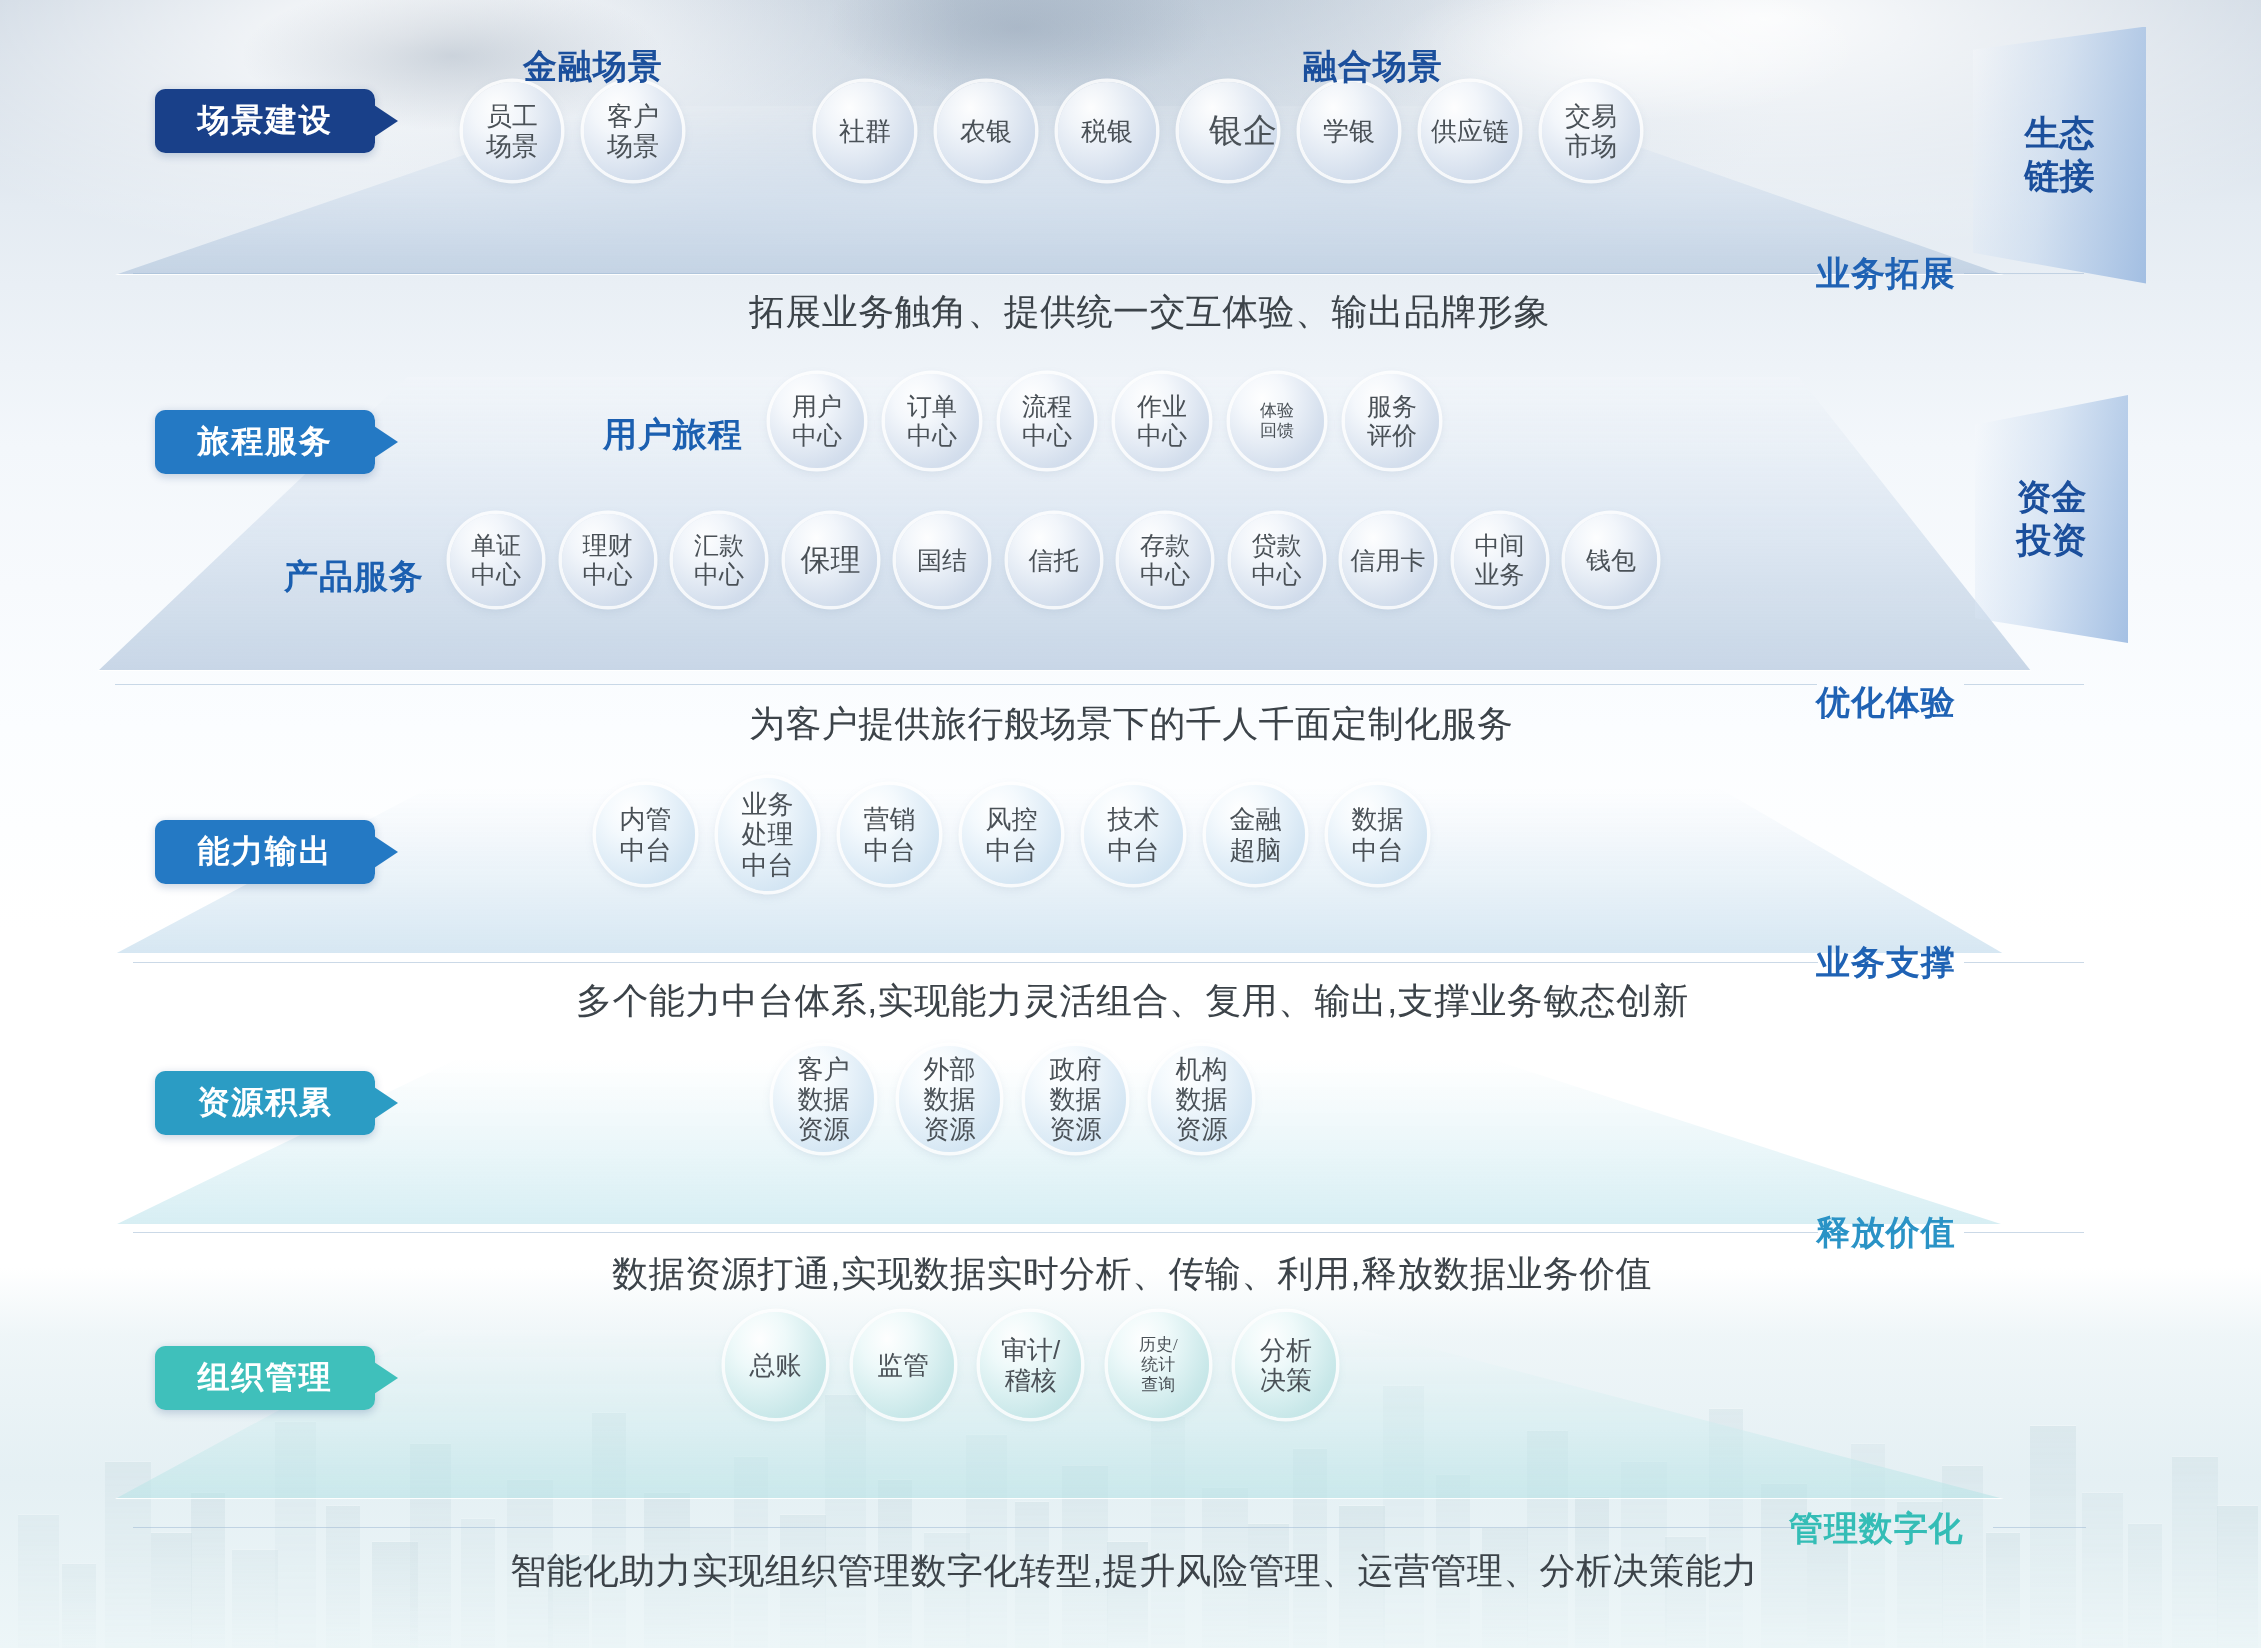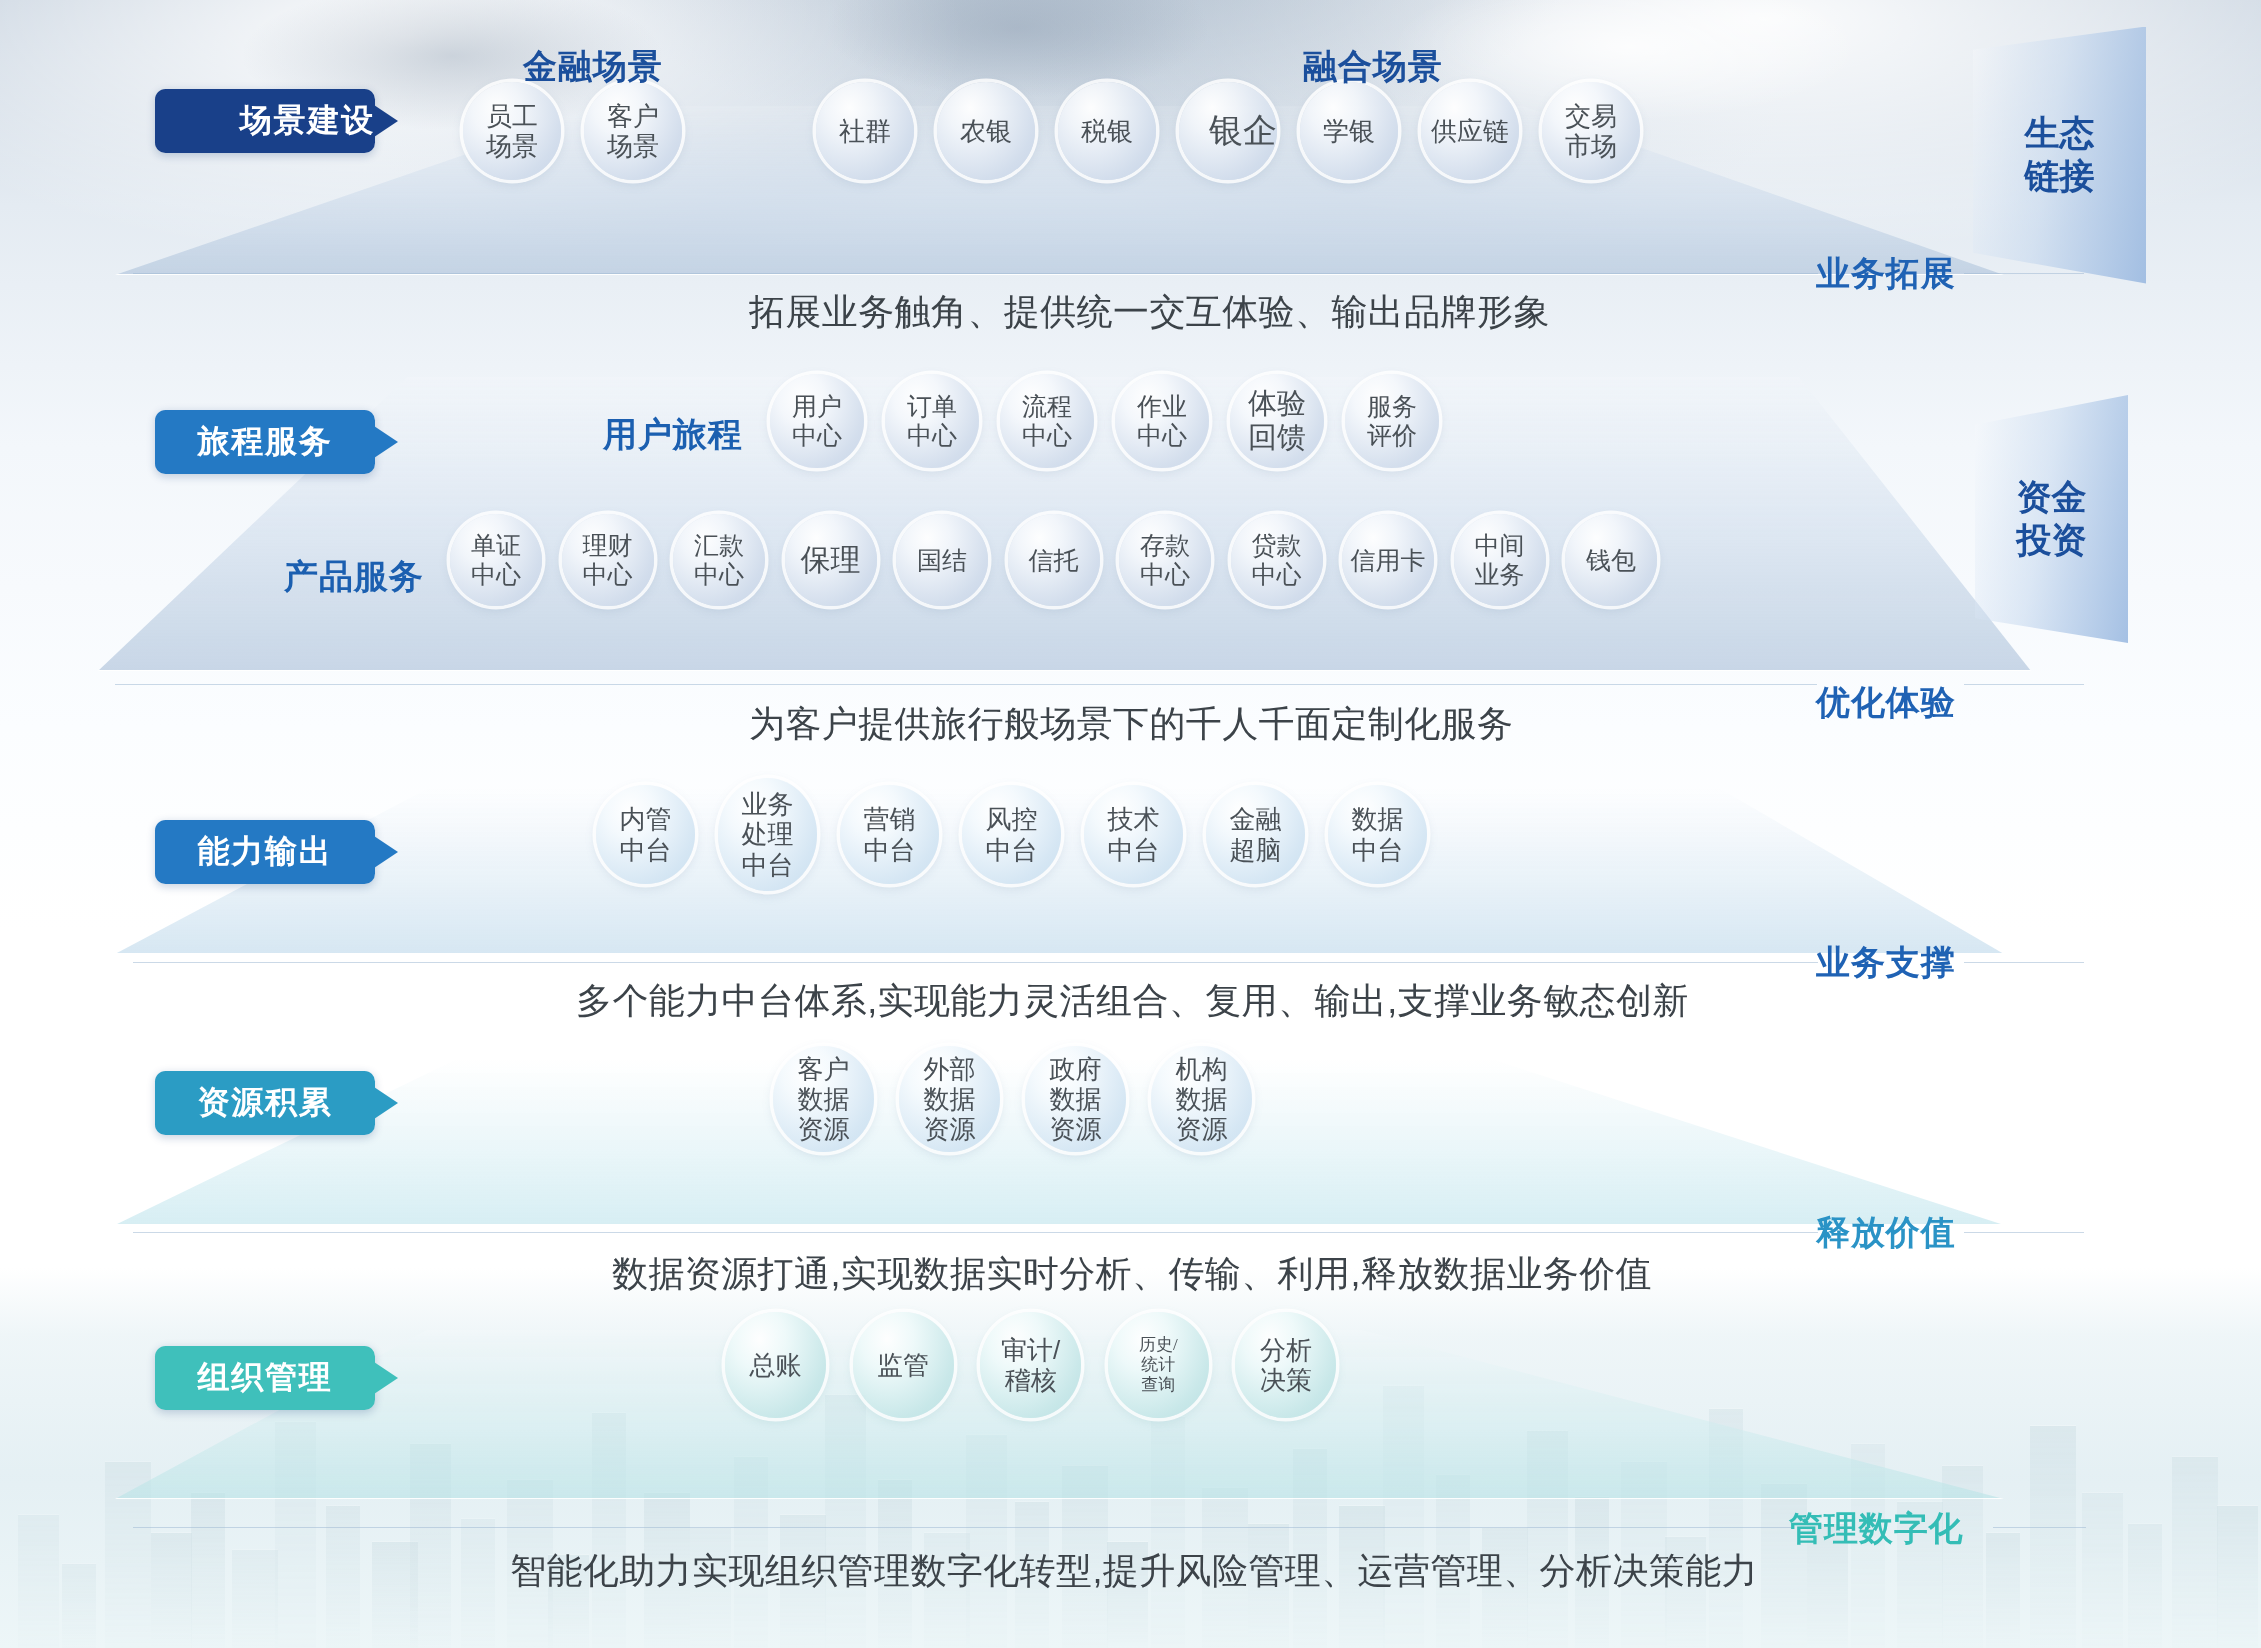--- a/index.html
+++ b/index.html
@@ -42,21 +42,21 @@
     position:absolute;z-index:6;height:64px;border-radius:10.6px;
     display:flex;align-items:center;justify-content:center;
     color:#fff;font-weight:bold;font-size:32px;letter-spacing:1.8px;
     box-shadow:0 2.7px 8.9px rgba(20,60,120,.22);
   }
   .tag:after{
     content:"";position:absolute;right:-23px;top:50%;transform:translateY(-50%);
     border-top:16px solid transparent;border-bottom:16px solid transparent;
     border-left:24px solid currentColor;
   }
-  .tag.navy{background:#194089;color:#194089;justify-content:flex-end;}
+  .tag.navy{background:#194089;color:#194089;}
   .tag.navy span,.tag.blue span,.tag.cyan span,.tag.teal span{color:#fff;position:relative;z-index:2;}
   .tag.blue{background:#2479c4;color:#2479c4;}
   .tag.cyan{background:#2b9cc4;color:#2b9cc4;}
   .tag.teal{background:#3fc0bb;color:#3fc0bb;}
 
   
   .trap{position:absolute;z-index:2;}
   .trap .body{
     width:100%;height:100%;
     background:linear-gradient(180deg,rgba(255,255,255,.10) 0%,rgba(205,219,235,.62) 55%,rgba(186,204,224,.78) 100%);
@@ -279,21 +279,21 @@
       <b>中心</b>
     </div>
     <div class="bub" style="width: 94px; height: 94px; font-size: 25px;">
       <b>流程</b>
       <b>中心</b>
     </div>
     <div class="bub" style="width: 94px; height: 94px; font-size: 25px;">
       <b>作业</b>
       <b>中心</b>
     </div>
-    <div class="bub" style="width: 94px; height: 94px; font-size: 29px;">
+    <div class="bub" style="width: 94px; height: 94px; font-size: 17px;">
       <b>体验</b>
       <b>回馈</b>
     </div>
     <div class="bub" style="width: 94px; height: 94px; font-size: 25px;">
       <b>服务</b>
       <b>评价</b>
     </div>
   </div>
 
 <div class="sidetitle" style="left:284px;top:554px;">产品服务</div>

